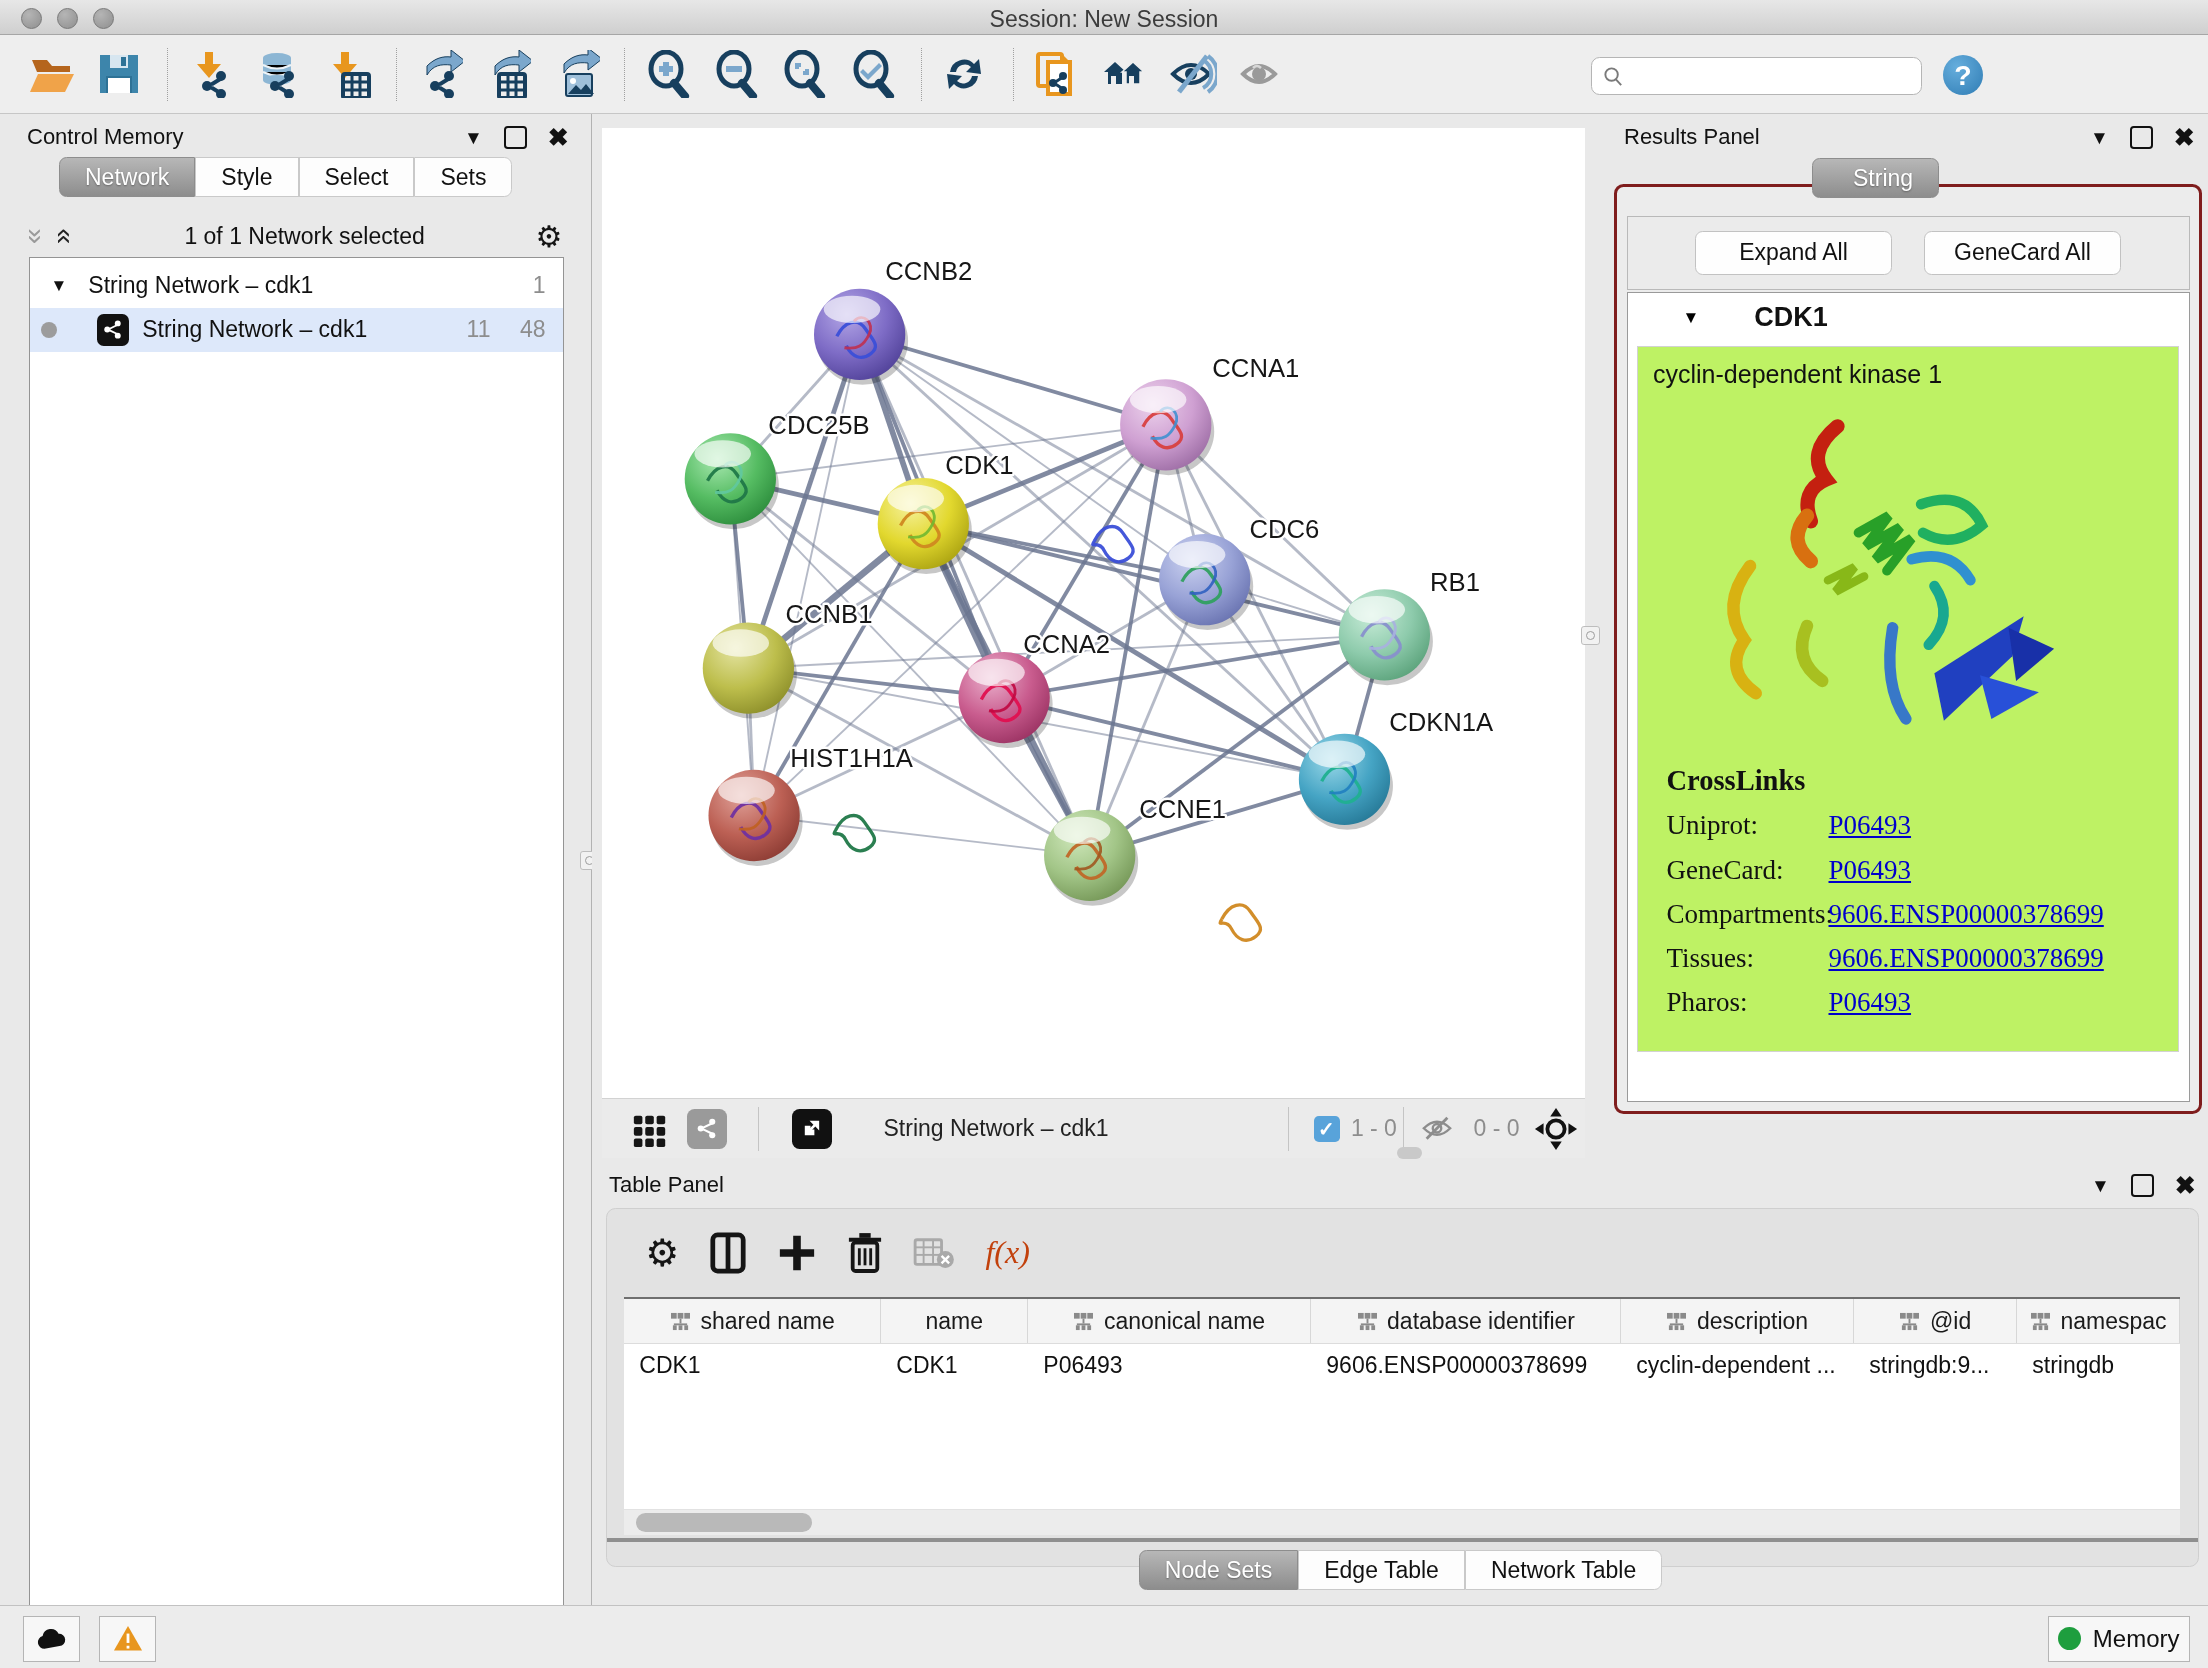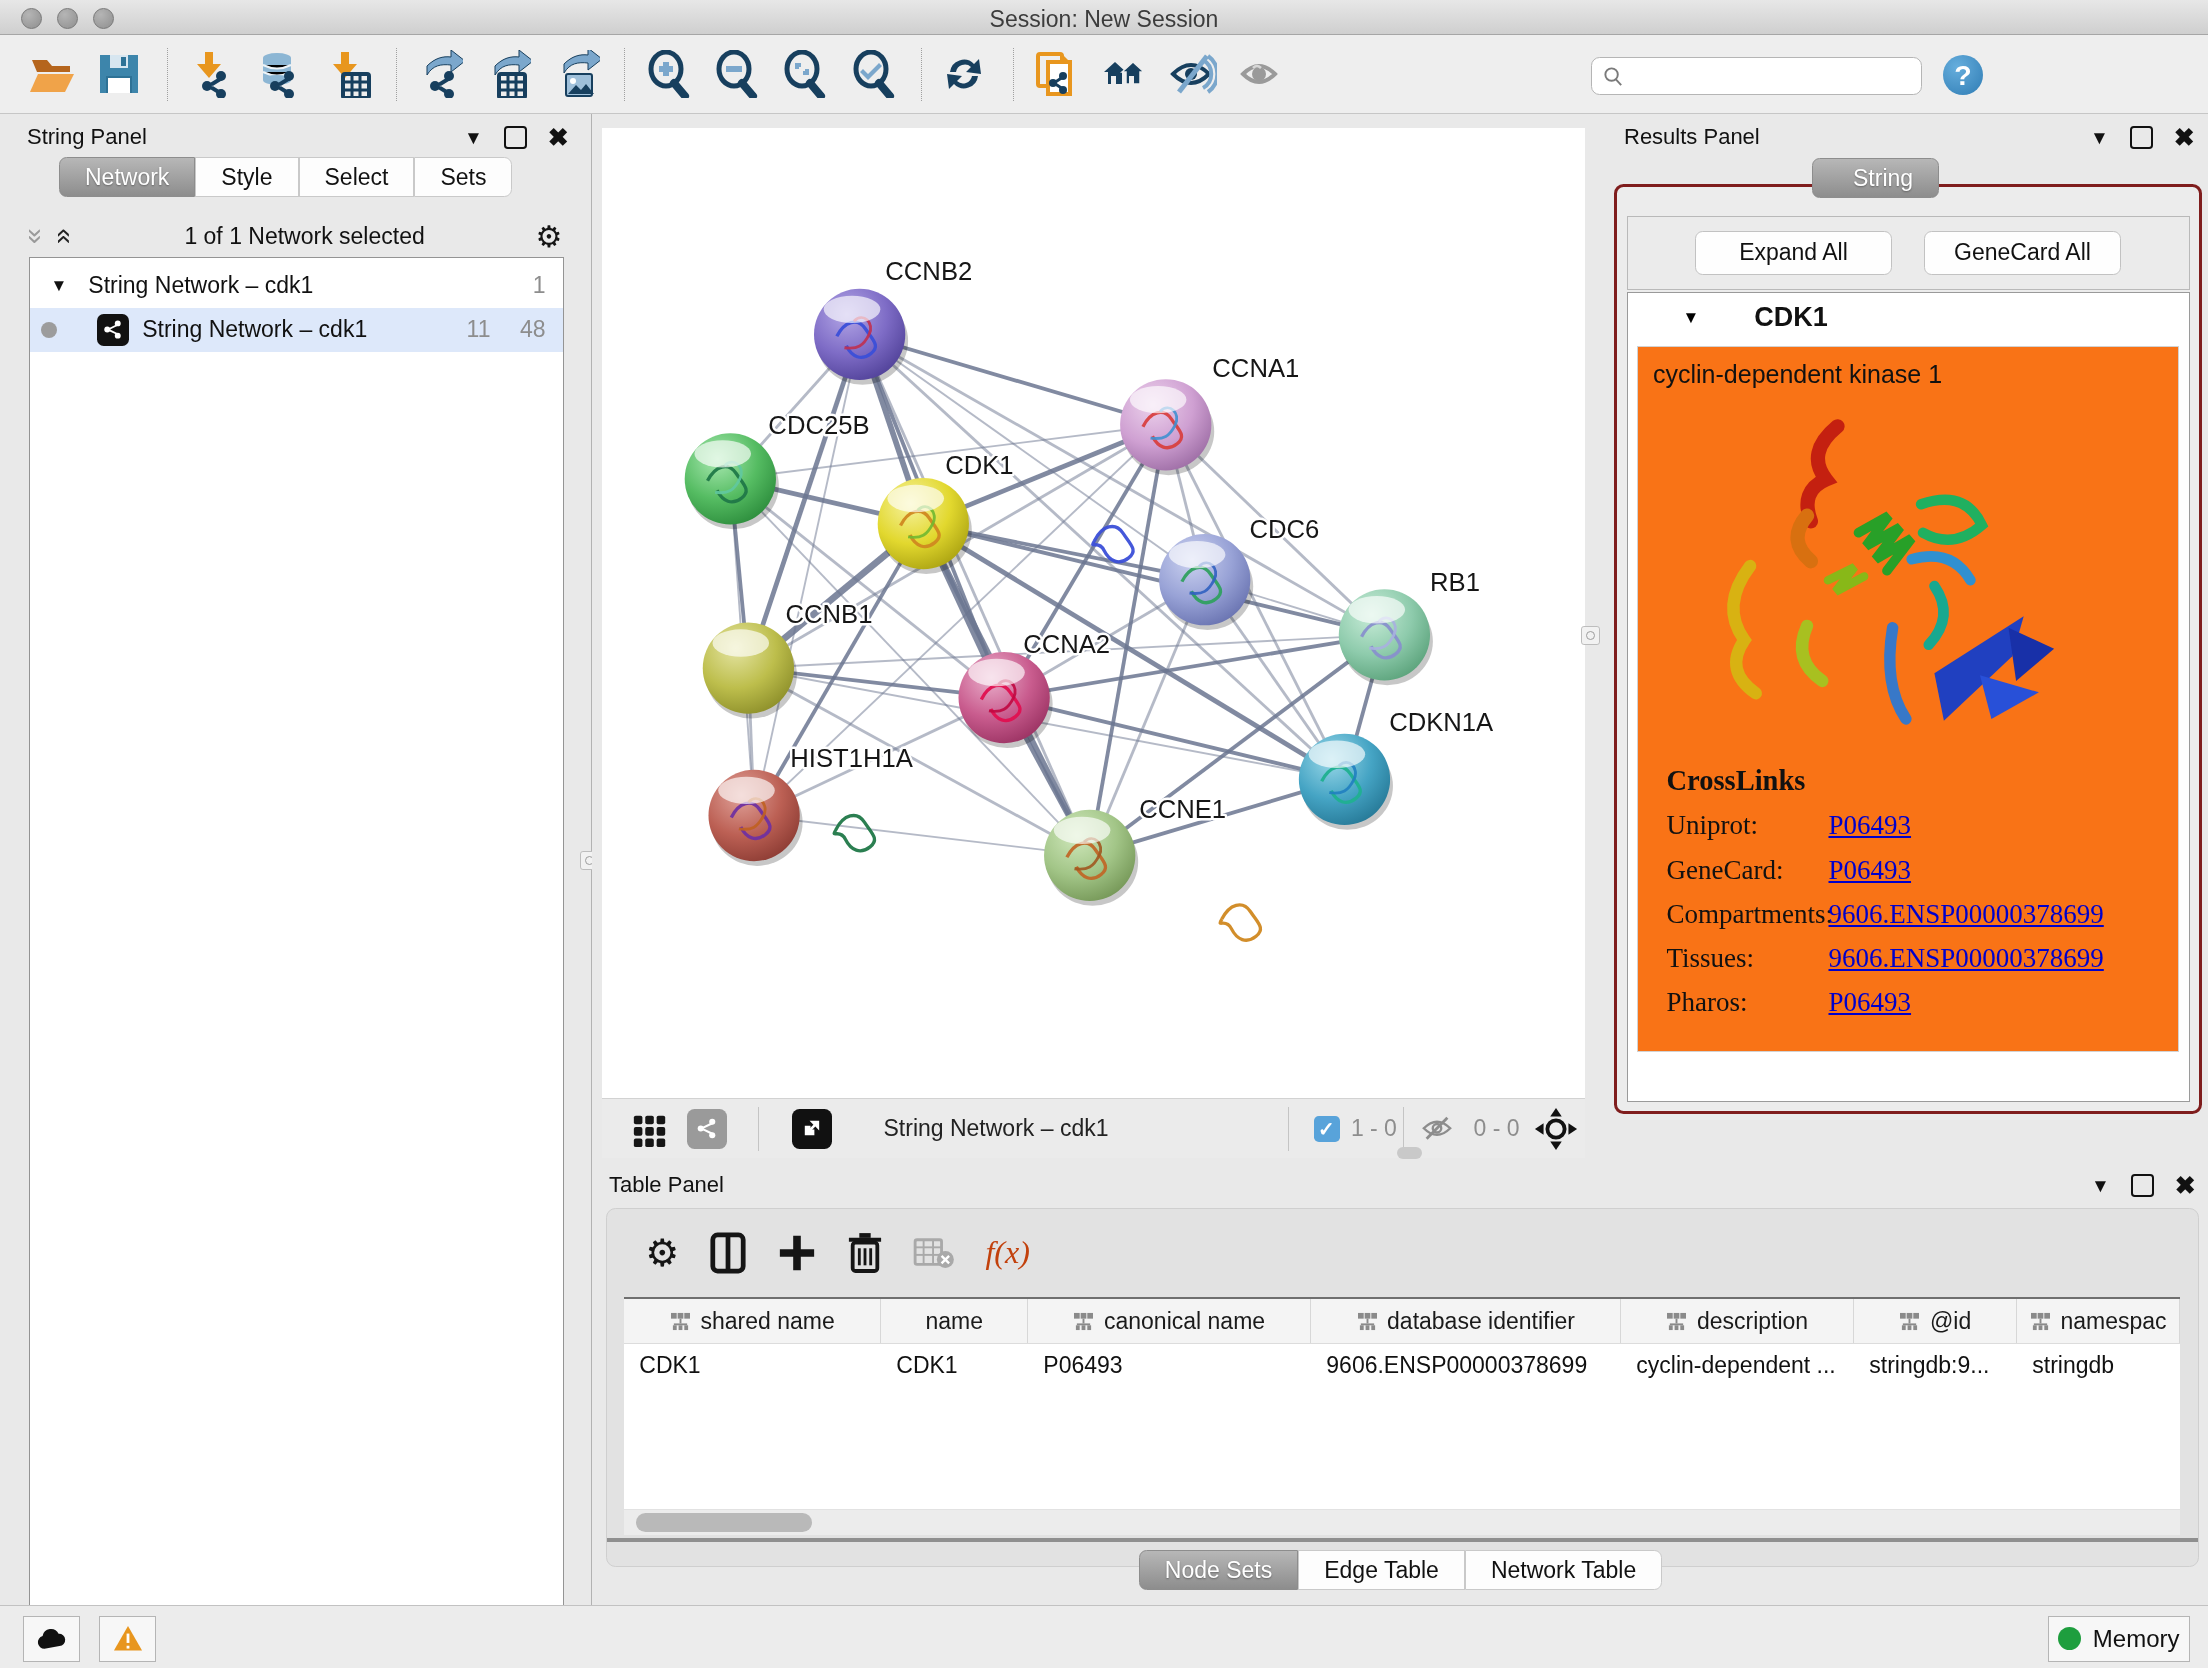--- a/index.html
+++ b/index.html
@@ -71,21 +71,21 @@
   #rp-tab{position:absolute;left:205px;top:44px;z-index:2;padding-left:40px;}
   #rp-container{position:absolute;left:7px;top:70px;width:582px;height:924px;background:#ececec;
     border:3px solid #7f1d1d;border-radius:9.5px;}
   #rp-buttons{position:absolute;left:9.5px;top:28.5px;width:561px;height:72px;background:#ebebeb;
     border:1px solid #b9b9b9;display:flex;align-items:center;justify-content:center;gap:32px;}
   .rp-btn{min-width:157px;height:42px;background:#fefefe;border:1px solid #c2c2c2;border-radius:7.6px;
     font-size:23px;color:#111;display:flex;align-items:center;justify-content:center;padding:0 19px;}
   #rp-main{position:absolute;left:9.5px;top:105px;width:561px;height:808px;background:#fff;border:1px solid #9a9a9a;overflow:hidden;}
   #rp-gene-header{height:49px;display:flex;align-items:center;}
   #rp-gene-name{font-size:27px;font-weight:bold;color:#111;}
-  #rp-content{position:absolute;left:9.5px;top:53px;width:540px;height:704px;background:#f97316;border:1px solid #d2d2d2;}
+  #rp-content{position:absolute;left:9.5px;top:53px;width:540px;height:704px;background:#bef264;border:1px solid #d2d2d2;}
   #rp-desc{font-size:25px;color:#111;padding:13.3px 0 0 15px;}
   .crosslinks{font-family:"Liberation Serif","DejaVu Serif",serif;position:absolute;left:28.5px;top:418px;}
   .cl-head{font-size:28.5px;font-weight:bold;color:#111;}
   .cl-row{display:flex;font-size:27px;margin-top:13.3px;}
   .cl-label{width:162px;color:#111;}
   .cl-link{text-decoration:underline;}
   
   #table-panel{position:absolute;left:592px;top:1162px;width:1617px;height:436px;background:#e9e9e9;}
   #tp-container{position:absolute;left:14.3px;top:46px;width:1591px;height:357px;background:#e2e2e2;
     border:1px solid #cfcfcf;border-radius:9.5px;}
@@ -291,21 +291,21 @@
 <div class="searchbox">
   <svg width="23" height="23" viewBox="0 0 24 24">
     <circle cx="10" cy="10" r="6.5" fill="none" stroke="#7a7a7a" stroke-width="2"></circle>
     <line x1="14.5" y1="15" x2="20" y2="21" stroke="#7a7a7a" stroke-width="2"></line>
   </svg>
   <input placeholder="" style="">
 </div>
 <div class="helpbtn">?</div>
 
 <div id="control-panel">
-  <div style="position:absolute;left:27px;top:9.5px" class="panel-title">String Panel</div>
+  <div style="position:absolute;left:27px;top:9.5px" class="panel-title">Control Memory</div>
   <div class="panel-ctrls" style="left:464px;top:11.4px">
     <span class="pc-min">▼</span>
     <span class="pc-max"></span>
     <span class="pc-close">✖</span>
   </div>
   <div id="cp-tabs">
     <div class="tabbtn active">Network</div>
     <div class="tabbtn">Style</div>
     <div class="tabbtn">Select</div>
     <div class="tabbtn">Sets</div>

